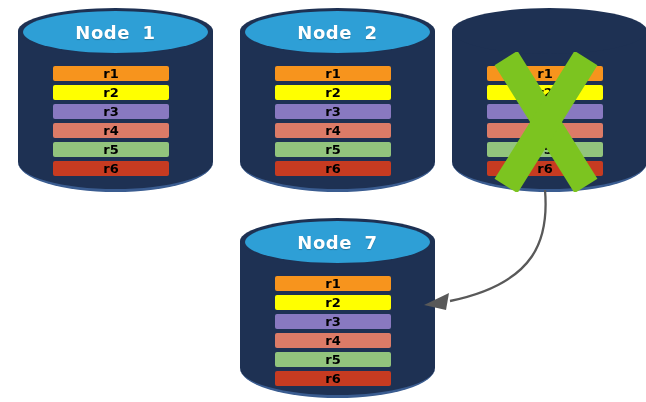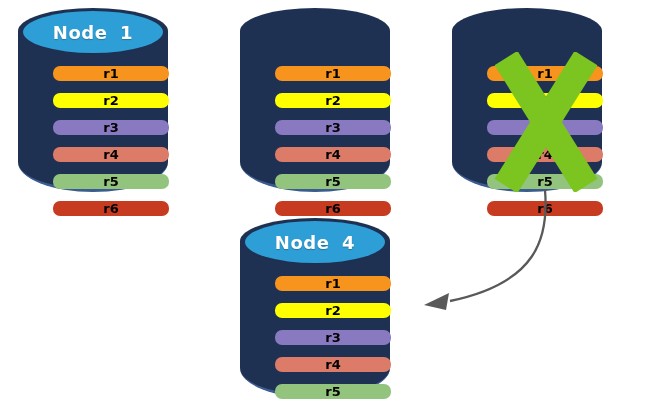--- a/index.html
+++ b/index.html
@@ -3,21 +3,21 @@
 <meta charset="utf-8">
 <style>
   html,body{margin:0;padding:0;background:#ffffff;}
   .canvas{
     position:relative;
     width:646px;height:402px;
     background:#ffffff;
     overflow:hidden;
     font-family:"DejaVu Sans","Liberation Sans",sans-serif;
   }
-  .cylinder{position:absolute;width:150px;height:184px;}
+  .cylinder{position:absolute;width:178px;height:184px;padding-left:17px;}
   .node-0{left:18px;top:8px;}
   .node-1{left:240px;top:8px;}
   .node-2{left:452px;top:8px;}
   .node-3{left:240px;top:218px;height:180px;}
   .cyl-body{
     position:absolute;left:0;right:0;top:23px;bottom:0;
     background:var(--navy);
     border-bottom:3px solid #3a5c90;
     border-radius:0 0 50% 50% / 0 0 30px 30px;
   }
@@ -32,21 +32,21 @@
     border-radius:50%;
     display:flex;align-items:center;justify-content:center;
   }
   .title{
     color:#ffffff;font-size:18px;font-weight:bold;
     word-spacing:6px;letter-spacing:0.5px;
     text-shadow:0 1px 1px rgba(0,0,0,0.25);
   }
   .rows{position:absolute;left:35px;top:58px;width:116px;}
   .row{
-    height:15px;margin-bottom:12px;border-radius:7px;
+    height:15px;margin-bottom:4px;border-radius:2px;
     display:flex;align-items:center;justify-content:center;
     font-size:13px;line-height:15px;font-weight:bold;color:#000000;
   }
   .cross{
     position:absolute;left:40px;top:44px;width:108px;height:140px;
     display:none;
   }
   .cylinder.failed .cross{display:block;}
   .cross line{stroke:var(--cross);stroke-width:27;stroke-linecap:butt;}
   .arrow-svg{position:absolute;left:418px;top:183px;width:140px;height:132px;}
@@ -82,20 +82,23 @@
   </div>
           <div class="row" style="background: rgb(199, 59, 33);">
     <span class="row-label">r6</span>
   </div>
         </div>
 
   </div>
       <div class="cylinder node-1">
     <div class="cyl-body"></div>
     <div class="cyl-top-rim"></div>
+    <div class="cyl-top">
+      <span class="title">Node 2</span>
+    </div>
     <div class="rows">
           <div class="row" style="background: rgb(247, 148, 29);">
     <span class="row-label">r1</span>
   </div>
           <div class="row" style="background: rgb(255, 255, 0);">
     <span class="row-label">r2</span>
   </div>
           <div class="row" style="background: rgb(137, 121, 192);">
     <span class="row-label">r3</span>
   </div>
@@ -136,21 +139,21 @@
         </div>
     <svg class="cross" viewBox="0 0 108 140" aria-hidden="true">
       <line x1="14" y1="6" x2="94" y2="134"></line>
       <line x1="94" y1="6" x2="14" y2="134"></line>
     </svg>
   </div>
       <div class="cylinder node-3">
     <div class="cyl-body"></div>
     <div class="cyl-top-rim"></div>
     <div class="cyl-top">
-      <span class="title">Node 4</span>
+      <span class="title">Node 7</span>
     </div>
     <div class="rows">
           <div class="row" style="background: rgb(247, 148, 29);">
     <span class="row-label">r1</span>
   </div>
           <div class="row" style="background: rgb(255, 255, 0);">
     <span class="row-label">r2</span>
   </div>
           <div class="row" style="background: rgb(137, 121, 192);">
     <span class="row-label">r3</span>

